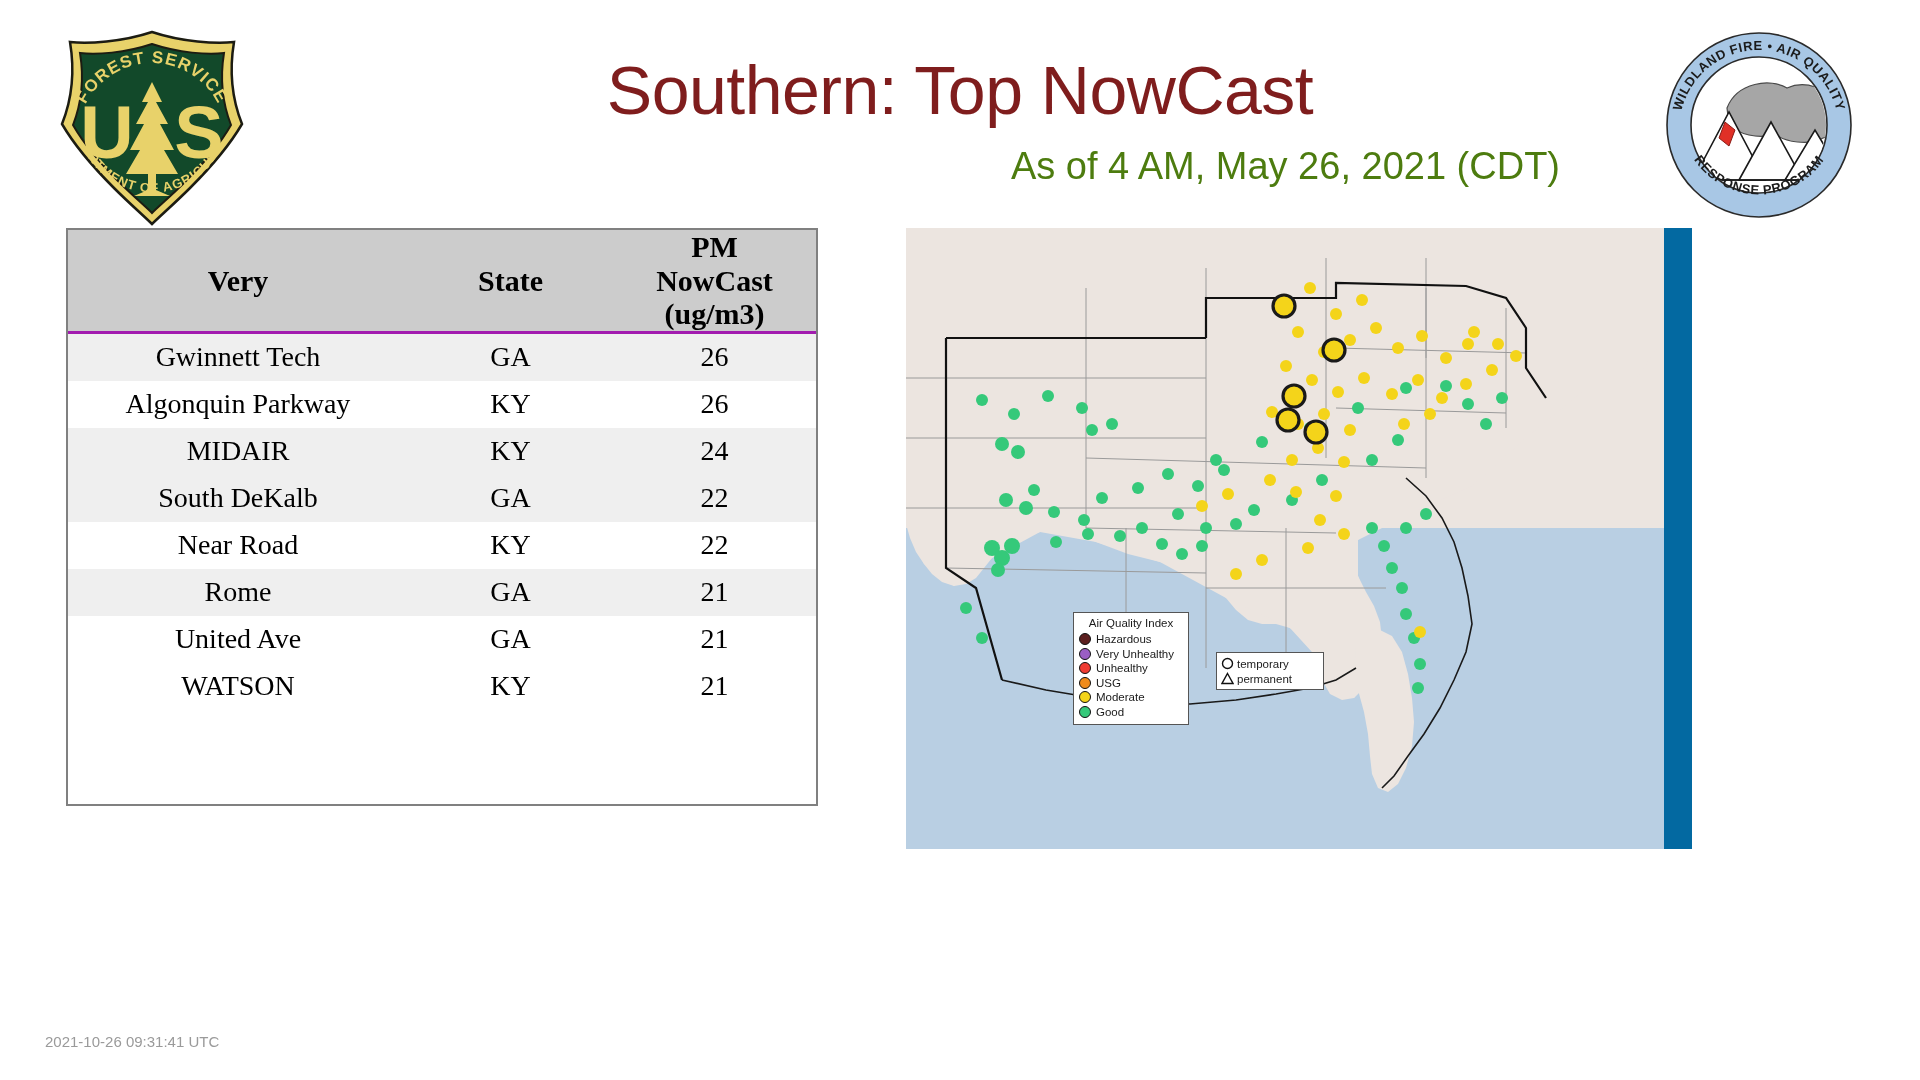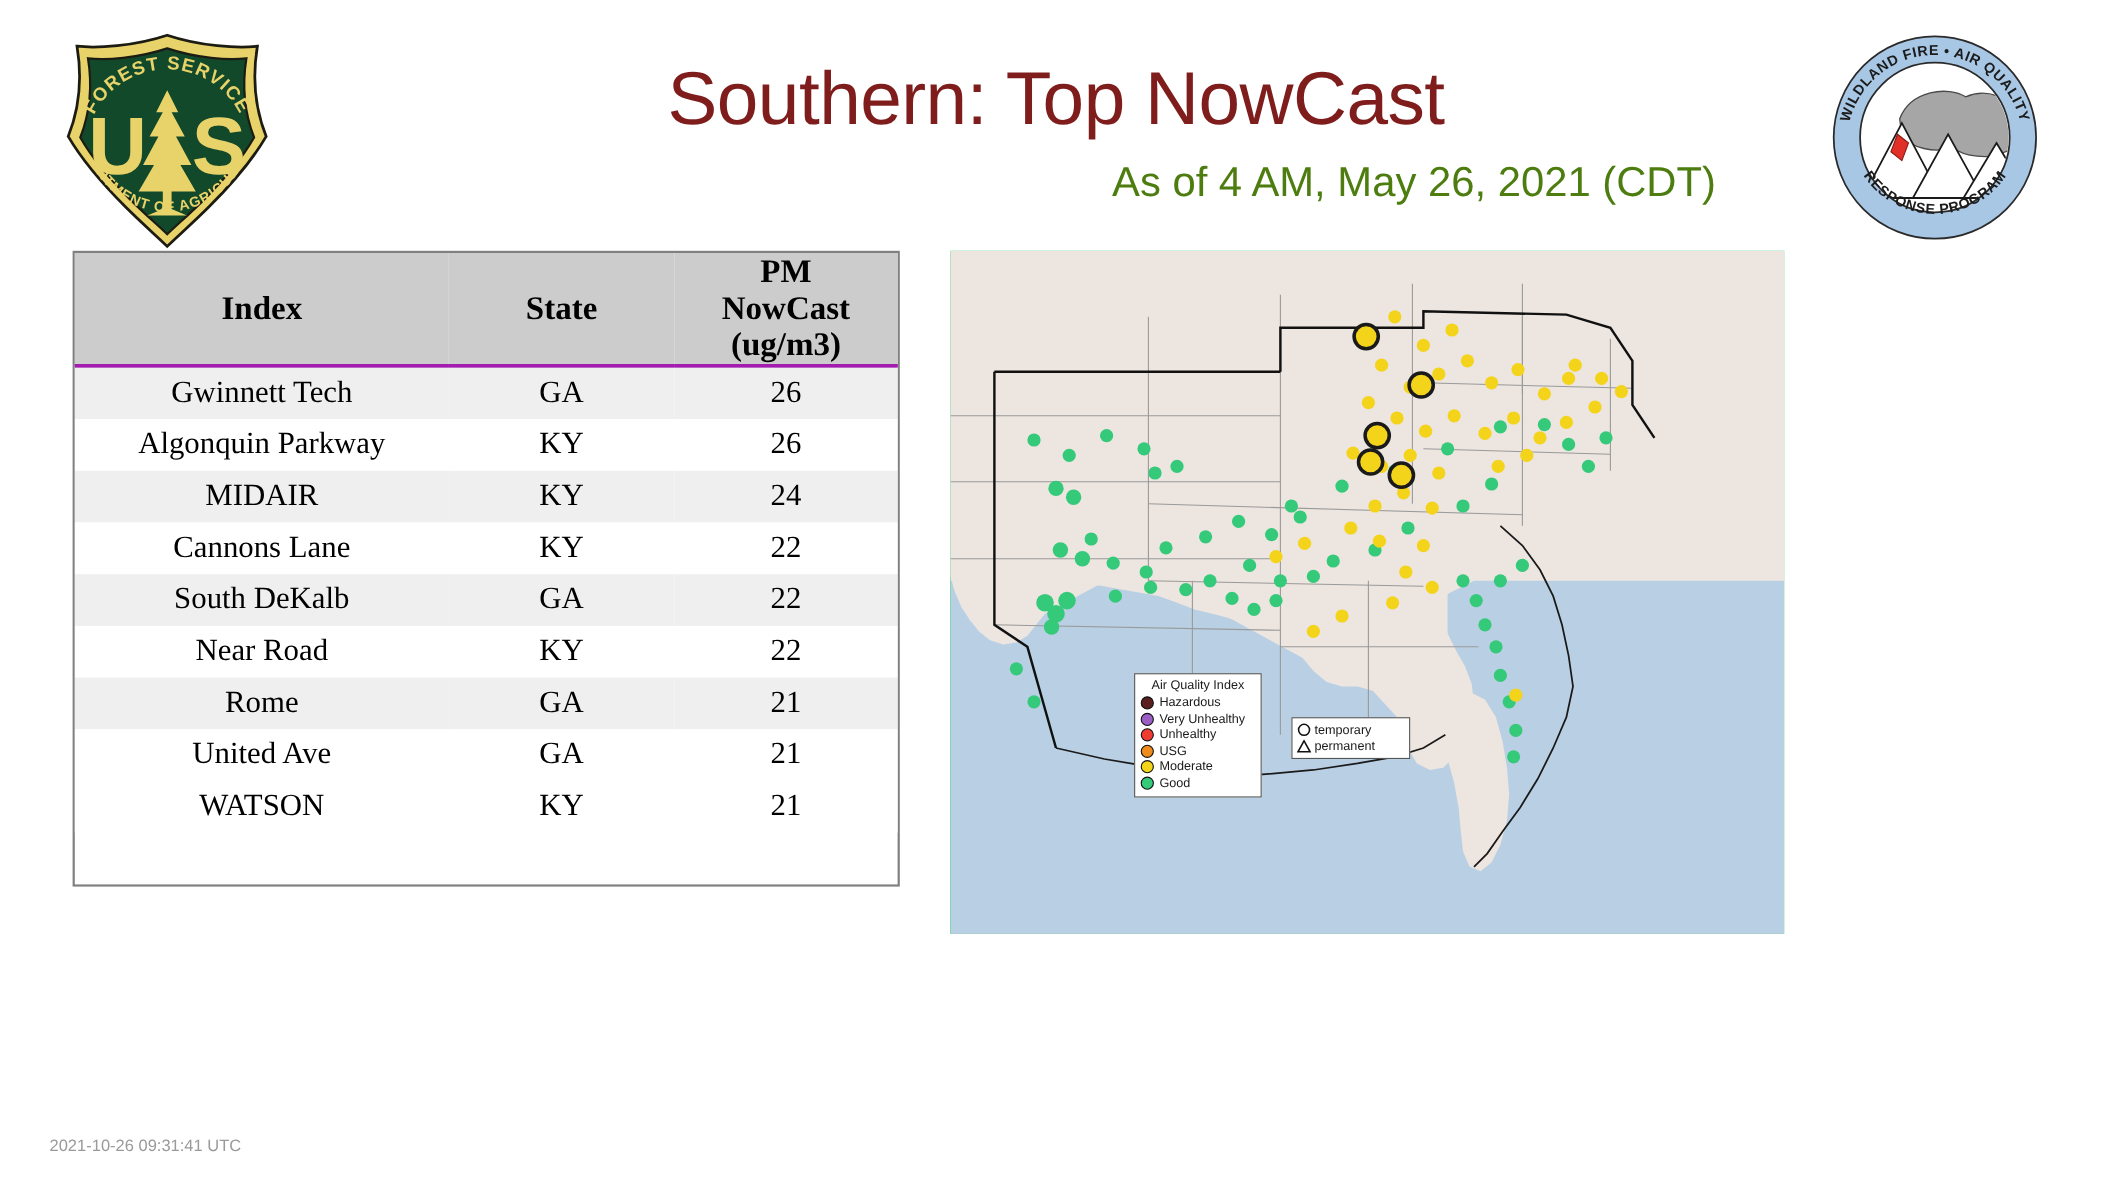--- a/index.html
+++ b/index.html
@@ -78,25 +78,26 @@
     height: 47px;
     padding: 0;
     border: none;
     font-weight: 400;
   }
   table.aqtable tbody tr.odd td  { background: #efefef; margin-left: 40px; }
   table.aqtable tbody tr.even td { background: #ffffff; }
 
   
   #map-panel {
-    position: absolute; left: 864px; top: 228px;
+    position: absolute; left: 906px; top: 228px;
     width: 758px; height: 621px;
-    background: #22c55e;
+    background: #0369a1;
     overflow: hidden;
     border: 0;
+    padding-left: 28px;
   }
   #map-svg { position: absolute; left: 0; top: 0; }
 
   .legend-box {
     position: absolute;
     background: #ffffff;
     border: 1px solid #555555;
     font-family: "Liberation Sans", sans-serif;
     color: #1a1a1a;
   }
@@ -184,21 +185,21 @@
         <textPath href="#badgeArcBot" startOffset="50%" text-anchor="middle">RESPONSE PROGRAM</textPath>
       </text>
     </svg>
   </div>
 </div>
 
 <div id="table-panel">
   <table class="aqtable">
     <thead>
       <tr>
-        <th class="col-site">Index</th>
+        <th class="col-site">Very</th>
         <th class="col-state">State</th>
         <th class="col-pm">
           <div>PM</div>
           <div>NowCast</div>
           <div>(ug/m3)</div>
         </th>
       </tr>
     </thead>
     <tbody id="table-body">
         <tr class="odd">
@@ -208,25 +209,20 @@
         </tr>
         <tr class="even">
           <td>Algonquin Parkway</td>
           <td>KY</td>
           <td>26</td>
         </tr>
         <tr class="odd">
           <td>MIDAIR</td>
           <td>KY</td>
           <td>24</td>
-        </tr>
-        <tr class="even">
-          <td>Cannons Lane</td>
-          <td>KY</td>
-          <td>22</td>
         </tr>
         <tr class="odd">
           <td>South DeKalb</td>
           <td>GA</td>
           <td>22</td>
         </tr>
         <tr class="even">
           <td>Near Road</td>
           <td>KY</td>
           <td>22</td>

